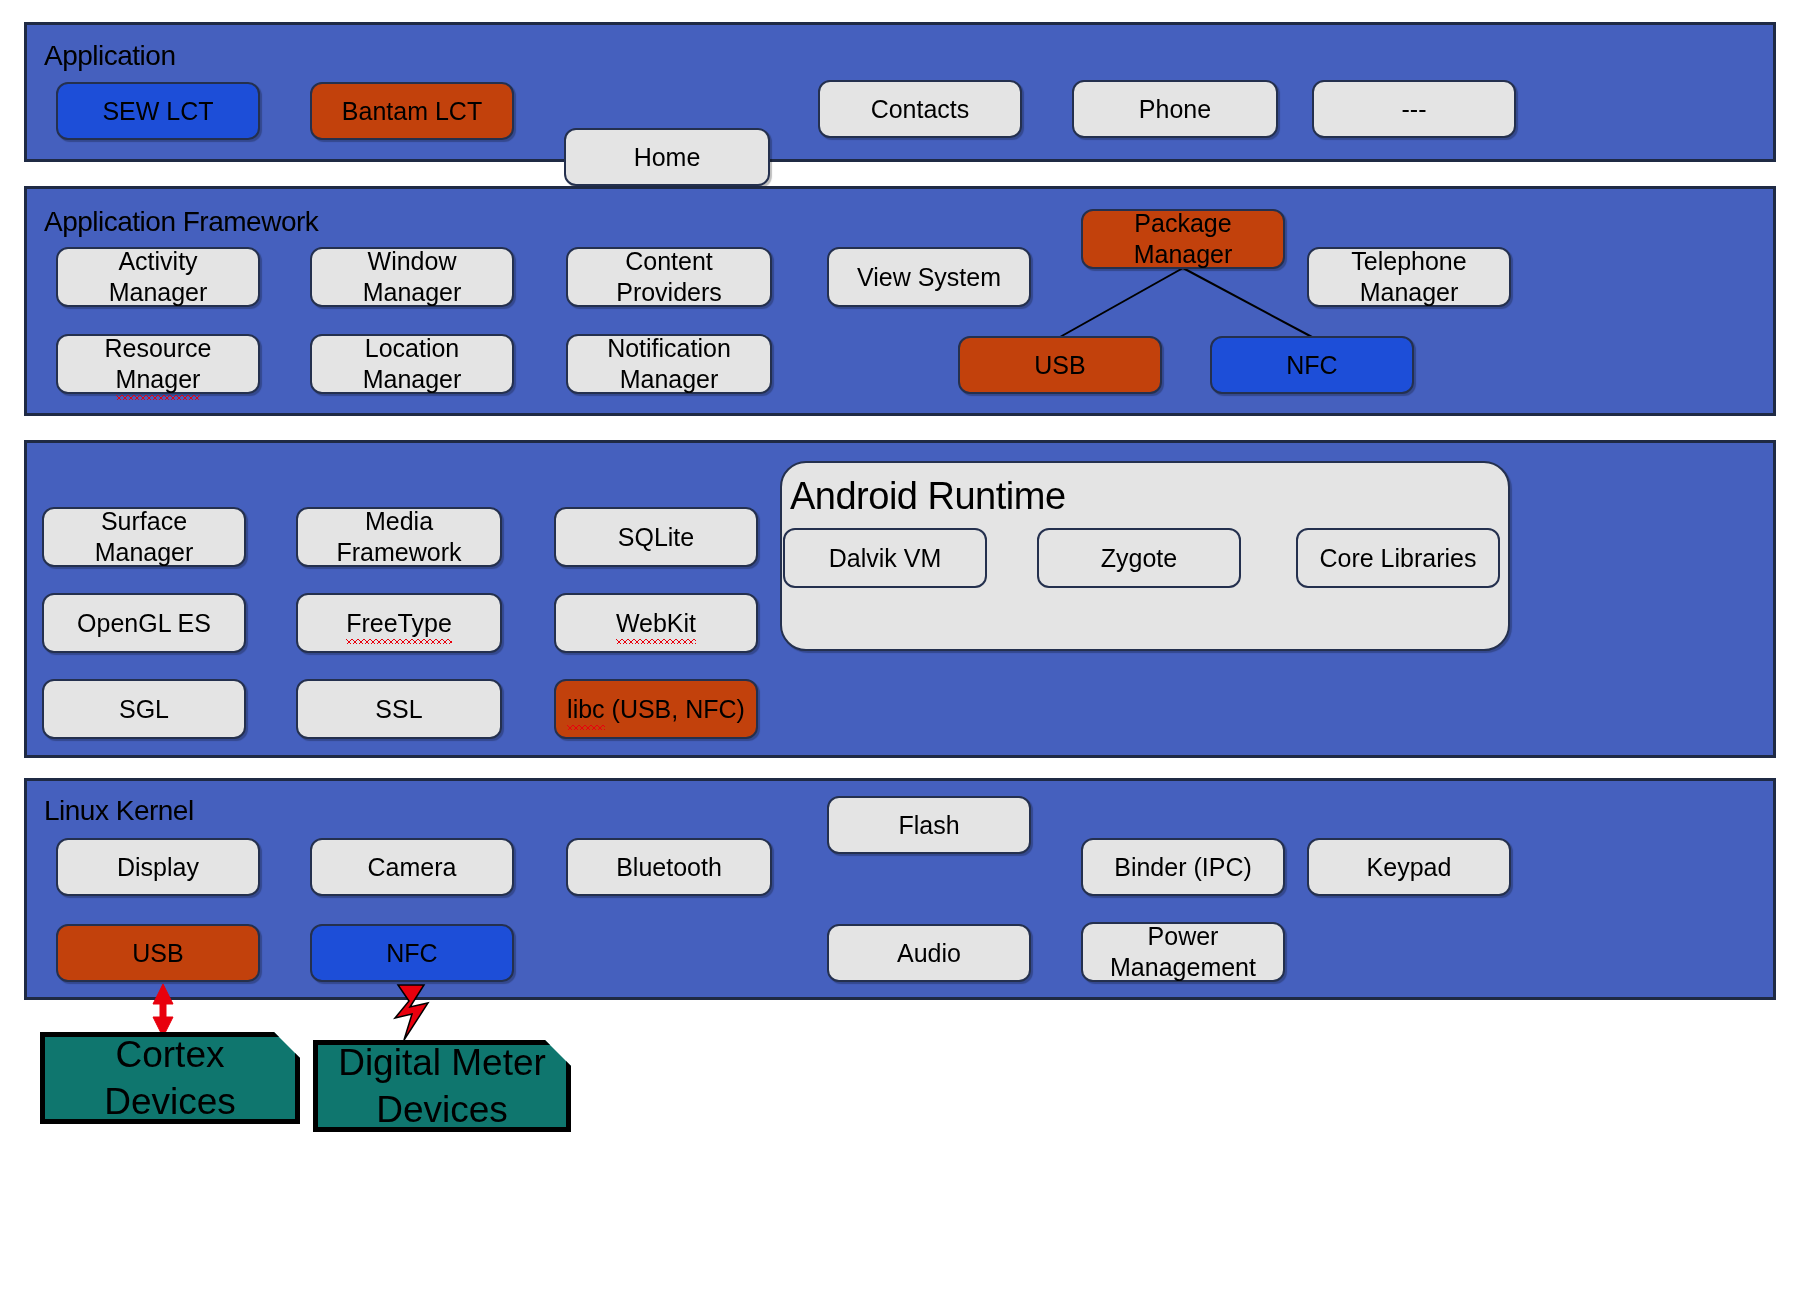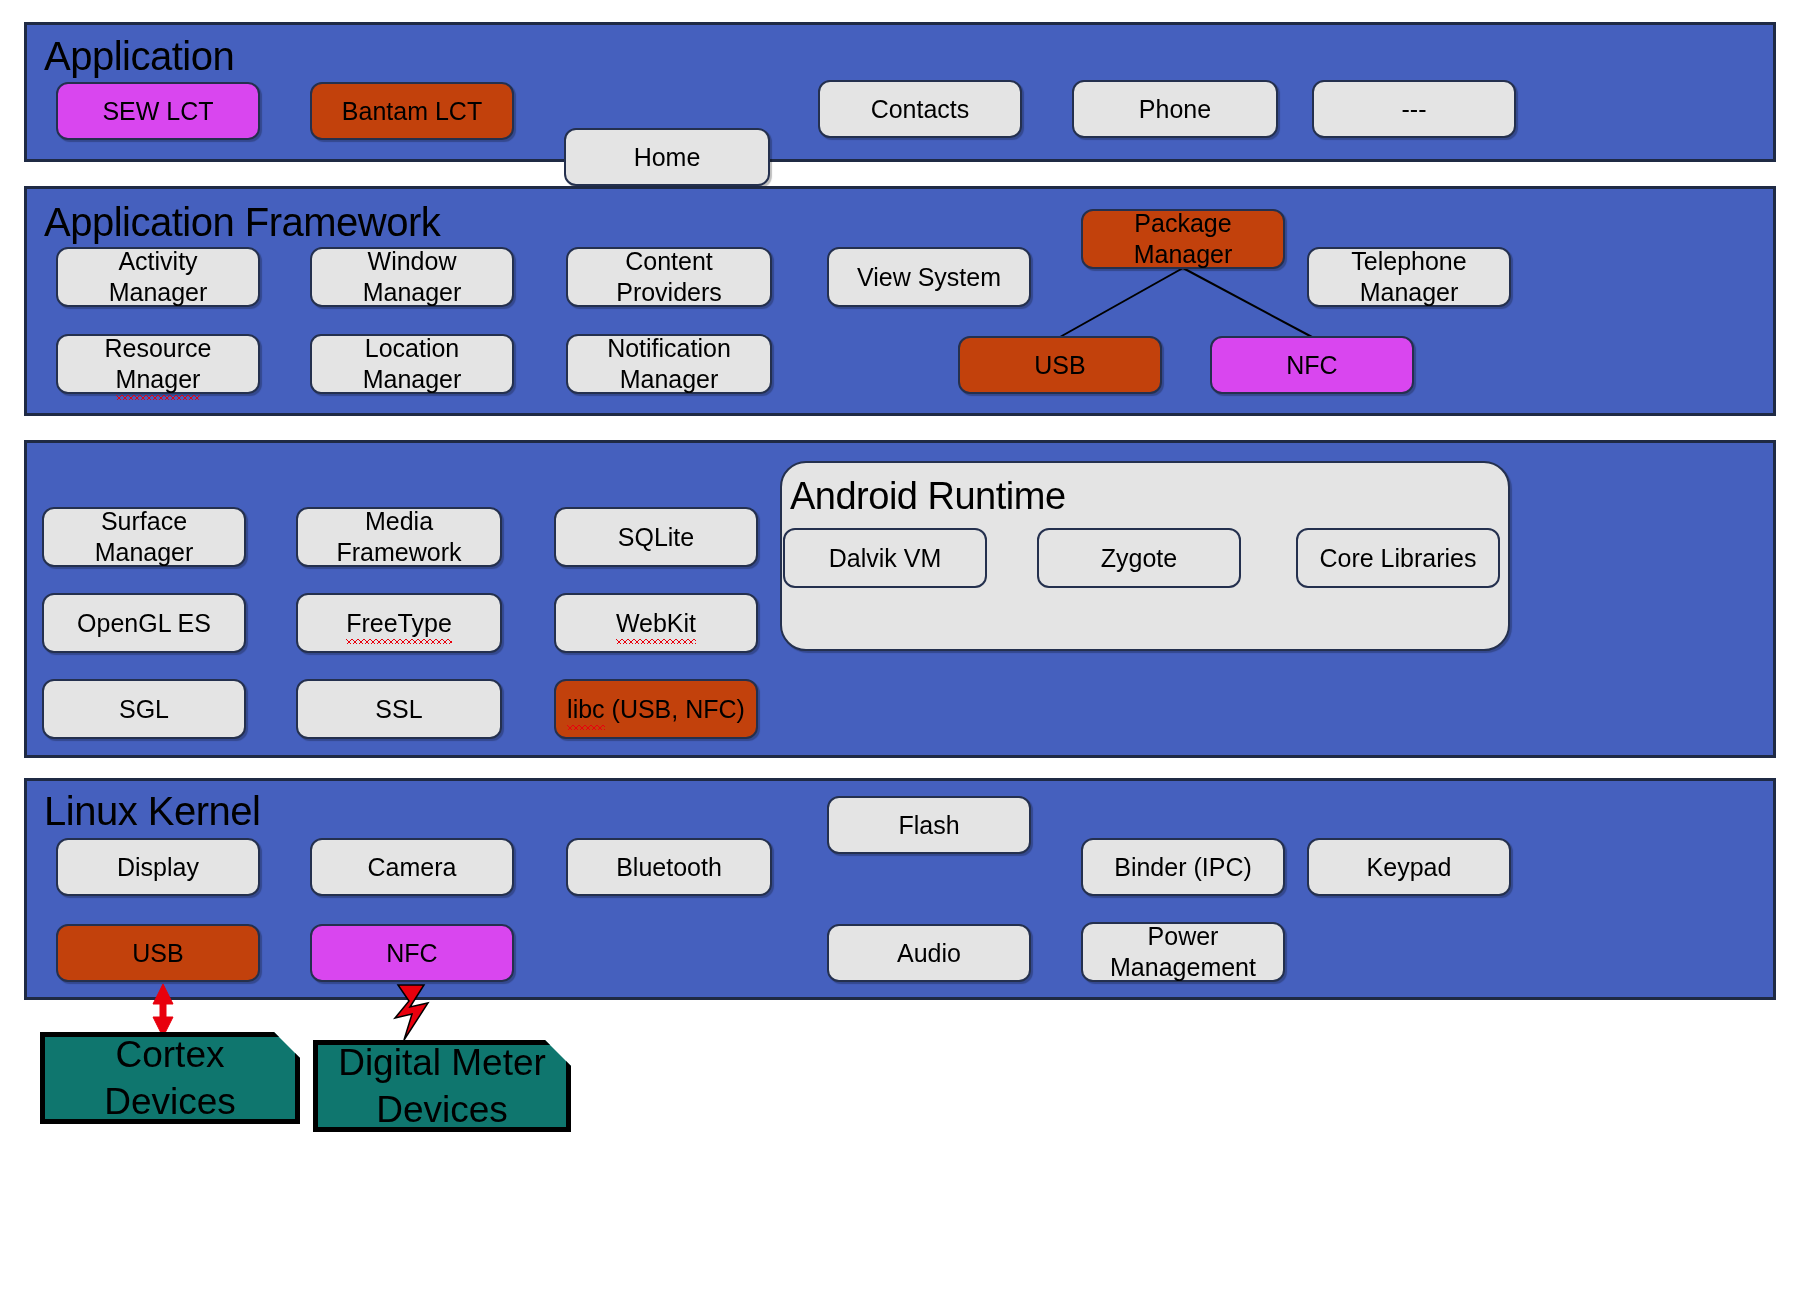--- a/index.html
+++ b/index.html
@@ -25,21 +25,21 @@
   
   .layer {
     position: absolute;
     background: #4560BE;
     border: 3px solid #1F2A44;
     box-sizing: border-box;
   }
   .layer-title {
     position: absolute;
     color: #000000;
-    font-size: 40px;
+    font-size: 28px;
     line-height: 38px;
     font-family: "Liberation Sans", sans-serif;
     letter-spacing: -0.5px;
     white-space: nowrap;
     font-weight: 400;
   }
 
   
   .node {
     position: absolute;
@@ -52,21 +52,21 @@
     justify-content: center;
     text-align: center;
     color: #000000;
     font-size: 25px;
     line-height: 31px;
     padding: 2px 6px;
     font-family: "Liberation Sans", sans-serif;
     box-shadow: 2px 2px 1px rgba(0,0,0,0.25);
   }
   .node.yellow { background: #c2410c; }
-  .node.green  { background: #d946ef; }
+  .node.green  { background: #1d4ed8; }
 
   .node .label { display: block; width: 100%; }
 
   
   .sq {
     position: relative;
     display: inline-block;
   }
   .sq::after {
     content: "";
@@ -194,21 +194,21 @@
       <span>Manager</span>
     </span>
   </div>
 
   <div class="node" style="left:56px; top:334px; width:204px; height:60px;">
     <span class="label">
       <span>Resource</span><br>
       <span class="sq">Mnager</span>
     </span>
   </div>
-  <div class="node" style="left:310px; top:334px; width:204px; height:60px;border-radius:11px;">
+  <div class="node" style="left:310px; top:334px; width:204px; height:60px;">
     <span class="label">
       <span>Location</span><br>
       <span>Manager</span>
     </span>
   </div>
   <div class="node" style="left:566px; top:334px; width:206px; height:60px;">
     <span class="label">
       <span>Notification</span><br>
       <span>Manager</span>
     </span>

